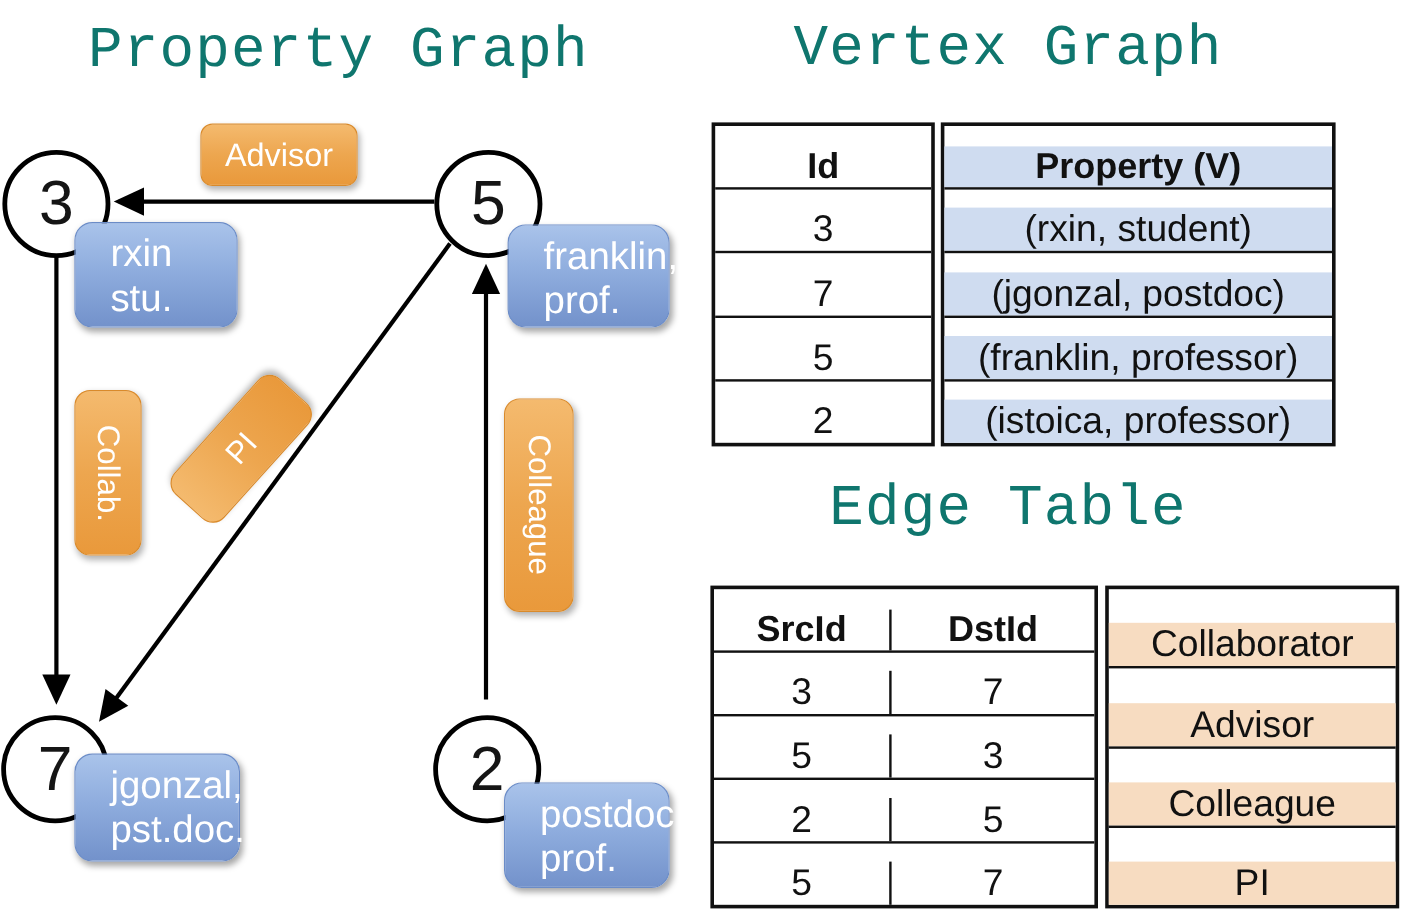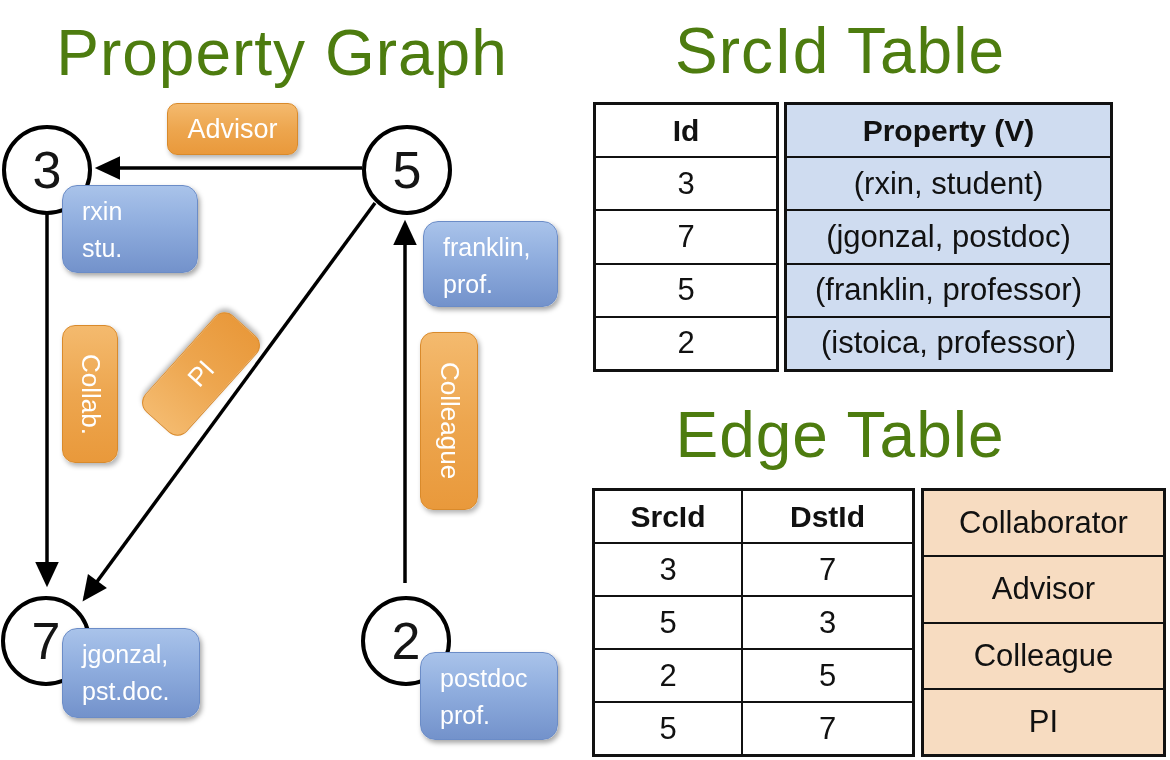--- a/index.html
+++ b/index.html
@@ -1,72 +1,72 @@
 <!DOCTYPE html>
 <html><head>
 <meta charset="utf-8">
 <style>
   html,body{margin:0;padding:0;background:#fff;}
   .stage{
     position:relative;width:1170px;height:760px;background:#ffffff;overflow:hidden;
     font-family:"Liberation Sans",sans-serif;color:#111;
   }
   .title{
-    position:absolute;text-align:center;font-size:64px;font-weight:400;
-    letter-spacing:1px;color:#4d7c0f;white-space:nowrap;
+    position:absolute;text-align:center;font-size:48px;font-weight:400;
+    letter-spacing:1px;color:#0f766e;white-space:nowrap;font-family:Liberation Mono, monospace;
   }
   .title-graph{left:12px;top:16px;width:540px;}
   .title-vertex{left:565px;top:14px;width:550px;}
   .title-edge{left:565px;top:398px;width:550px;}
 
   
   svg.edges{position:absolute;left:0;top:0;}
   .gnode{
     position:absolute;width:90px;height:90px;border:4px solid #000;border-radius:50%;
     background:#fff;box-sizing:border-box;display:flex;align-items:center;justify-content:center;
     font-size:52px;font-weight:400;color:#151515;z-index:2;
   }
   .nbox{
     position:absolute;border-radius:15px;box-sizing:border-box;z-index:3;
     background:linear-gradient(180deg,#a9c3ea 0%,#8fadde 45%,#7392cb 100%);
     border:1.5px solid #6b8cc7;box-shadow:2px 3px 5px rgba(0,0,0,.35);
-    color:#fff;font-size:25px;line-height:37px;padding:7px 0 0 19px;
+    color:#fff;font-size:32px;line-height:37px;padding:7px 0 0 29px;
   }
   .ebox{
     position:absolute;border-radius:10px;box-sizing:border-box;z-index:3;
     background:linear-gradient(180deg,#f4ba6e 0%,#eda64f 50%,#e9993b 100%);
     border:1px solid #d98a2b;box-shadow:2px 3px 5px rgba(0,0,0,.3);
     color:#fff;font-size:27px;display:flex;align-items:center;justify-content:center;
   }
   .vlabel{writing-mode:vertical-rl;text-orientation:mixed;border-radius:13px;font-size:26px;}
   .pibox{transform:rotate(-138deg);transform-origin:50% 50%;}
 
   
   .subtable{
     position:absolute;box-sizing:border-box;border:3px solid #111;
     display:flex;flex-direction:column;background:#fff;
   }
-  .trow{flex:1;display:flex;}
+  .trow{flex:1;display:flex;align-items:flex-end;}
   .trow + .trow{border-top:2.5px solid #111;}
   .tcell{
     flex:1;display:flex;align-items:center;justify-content:center;
     font-size:31px;font-weight:400;color:#111;box-sizing:border-box;
   }
   .tcell + .tcell{border-left:2.5px solid #111;}
   .th{font-weight:700;font-size:30px;}
   .fill-blue{background:#cfdcf0;}
   .fill-tan{background:#f7dcc1;}
 </style>
 </head>
 <body>
 
 <div class="stage">
 
   <div class="title title-graph">Property Graph</div>
-  <div class="title title-vertex">SrcId Table</div>
+  <div class="title title-vertex">Vertex Graph</div>
   <div class="title title-edge">Edge Table</div>
 
   <svg class="edges" width="1170" height="760" viewBox="0 0 1170 760">
     <defs>
       <marker id="arrowhead" viewBox="0 0 10 10" refX="8" refY="5" markerWidth="8" markerHeight="8" orient="auto">
         <path d="M 0.5 0.8 L 9.5 5 L 0.5 9.2 Z" fill="#000"></path>
       </marker>
     </defs>
     <line x1="362" y1="168" x2="99" y2="168" stroke="#000" stroke-width="3.5" marker-end="url(#arrowhead)"></line>
     <line x1="47" y1="214" x2="47" y2="583" stroke="#000" stroke-width="3.5" marker-end="url(#arrowhead)"></line>
@@ -84,21 +84,21 @@
     <span>7</span>
   </div>
   <div class="gnode" style="left:361px;top:596px;">
     <span>2</span>
   </div>
 
   <div class="nbox" style="left:62px;top:185px;width:136px;height:88px;">
     <div>rxin</div>
     <div>stu.</div>
   </div>
-  <div class="nbox" style="left:423px;top:187px;width:135px;height:86px;margin-top:34px;">
+  <div class="nbox" style="left:423px;top:187px;width:135px;height:86px;">
     <div>franklin,</div>
     <div>prof.</div>
   </div>
   <div class="nbox" style="left:62px;top:628px;width:138px;height:90px;">
     <div>jgonzal,</div>
     <div>pst.doc.</div>
   </div>
   <div class="nbox" style="left:420px;top:652px;width:138px;height:88px;">
     <div>postdoc</div>
     <div>prof.</div>

